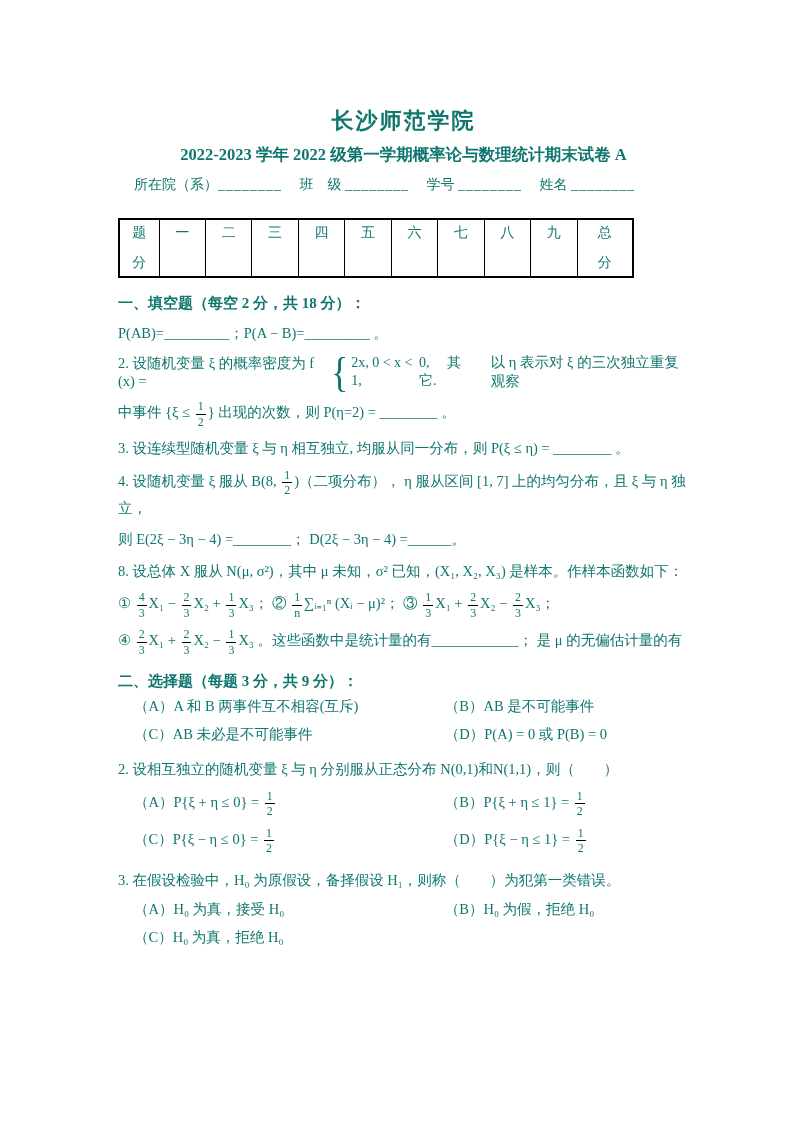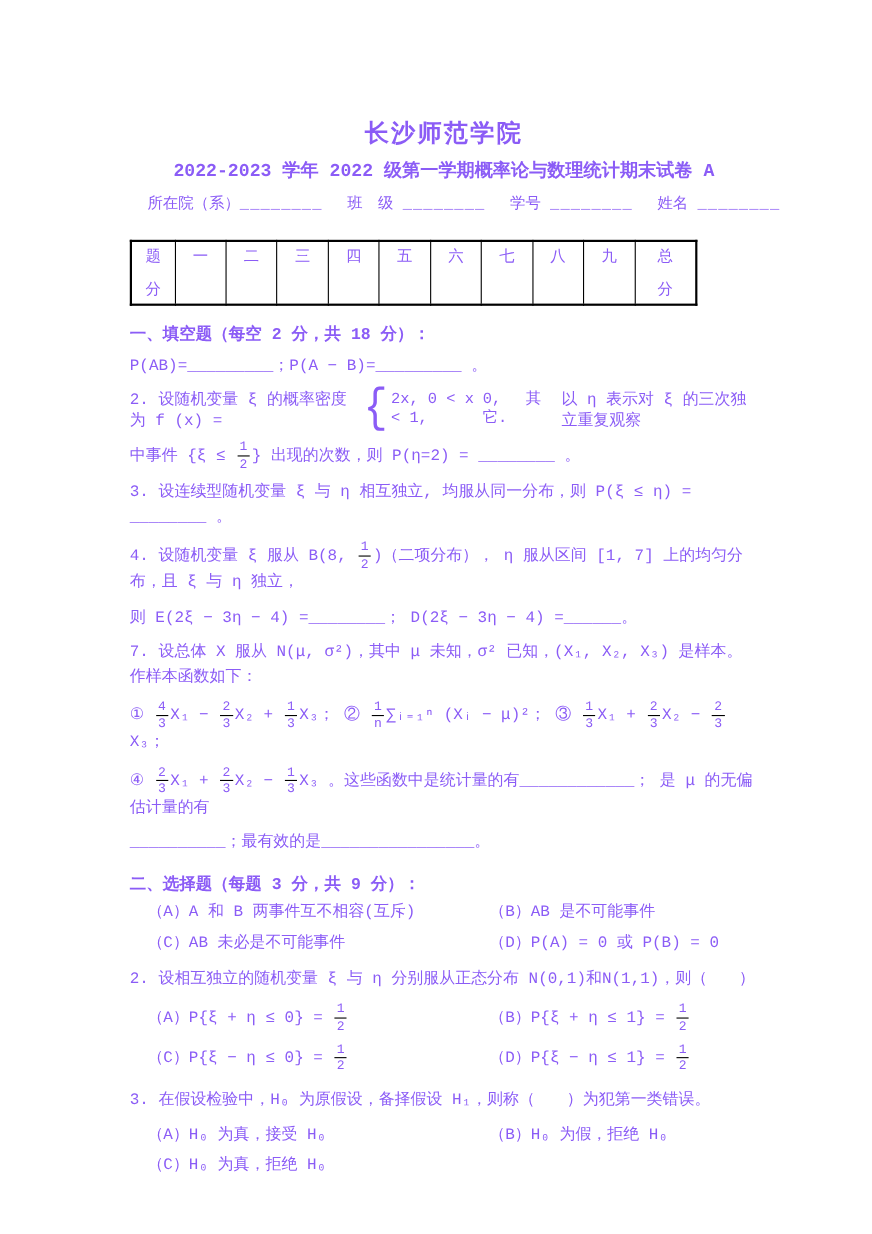--- a/index.html
+++ b/index.html
@@ -1,18 +1,18 @@
 <!DOCTYPE html>
 <html><head>
 <meta charset="utf-8">
 <style>
   html,body{margin:0;padding:0;background:#ffffff;}
   .page{
-    width:793px;height:1122px;box-sizing:border-box;background:#fff;color:#8b5cf6;
-    font-family:Liberation Mono, monospace;
+    width:793px;height:1122px;box-sizing:border-box;background:#fff;color:#0f766e;
+    font-family:Liberation Serif, serif;
     padding:106px 104px 30px 118px;overflow:hidden;
   }
   .title{font-size:22px;font-weight:bold;text-align:center;margin:0 0 8px 0;letter-spacing:2px;}
   .subtitle{font-size:16.5px;font-weight:bold;text-align:center;margin:0 0 10px 0;}
   .info-line{font-size:14px;padding-left:16px;margin-bottom:24px;white-space:nowrap;}
   .info-field{margin-right:14px;}
   .info-blank{letter-spacing:1px;}
   .score-table{border-collapse:collapse;table-layout:fixed;width:516px;margin:2px 0 16px 0;
     border:2px solid #000;}
   .score-table td{border:1px solid #000;height:58px;vertical-align:top;text-align:center;
@@ -100,21 +100,21 @@
         </span>} 出现的次数，则 P(η=2) = ________ 。</p>
 
     <p class="line">3. 设连续型随机变量 ξ 与 η 相互独立, 均服从同一分布，则 P(ξ ≤ η) = ________ 。</p>
 
     <p class="line">4. 设随机变量 ξ 服从 B(8, <span class="frac">
           <span class="fnum">1</span>
           <span class="fden">2</span>
         </span>)（二项分布），  η 服从区间 [1, 7] 上的均匀分布，且 ξ 与 η 独立，</p>
     <p class="line">则 E(2ξ − 3η − 4) =________；  D(2ξ − 3η − 4)  =______。</p>
 
-    <p class="line">7. 设总体 X 服从 N(μ, σ²)，其中 μ 未知，σ² 已知，(X₁, X₂, X₃) 是样本。作样本函数如下：</p>
+    <p class="line">8. 设总体 X 服从 N(μ, σ²)，其中 μ 未知，σ² 已知，(X₁, X₂, X₃) 是样本。作样本函数如下：</p>
     <p class="line">① <span class="frac">
           <span class="fnum">4</span>
           <span class="fden">3</span>
         </span>X₁ − <span class="frac">
           <span class="fnum">2</span>
           <span class="fden">3</span>
         </span>X₂ + <span class="frac">
           <span class="fnum">1</span>
           <span class="fden">3</span>
         </span>X₃；  ② <span class="frac">
@@ -133,21 +133,20 @@
     <p class="line">④ <span class="frac">
           <span class="fnum">2</span>
           <span class="fden">3</span>
         </span>X₁ + <span class="frac">
           <span class="fnum">2</span>
           <span class="fden">3</span>
         </span>X₂ − <span class="frac">
           <span class="fnum">1</span>
           <span class="fden">3</span>
         </span>X₃ 。这些函数中是统计量的有____________；  是 μ 的无偏估计量的有</p>
-    <p class="line">__________；最有效的是________________。</p>
   </div>
 
   <div class="section">
     <div class="sec-heading">二、选择题（每题 3 分，共 9 分）：</div>
 
     <div class="options">
       <div class="option">（A）A 和 B 两事件互不相容(互斥)</div>
       <div class="option">（B）AB 是不可能事件</div>
       <div class="option">（C）AB 未必是不可能事件</div>
       <div class="option">（D）P(A) = 0 或 P(B) = 0</div>

